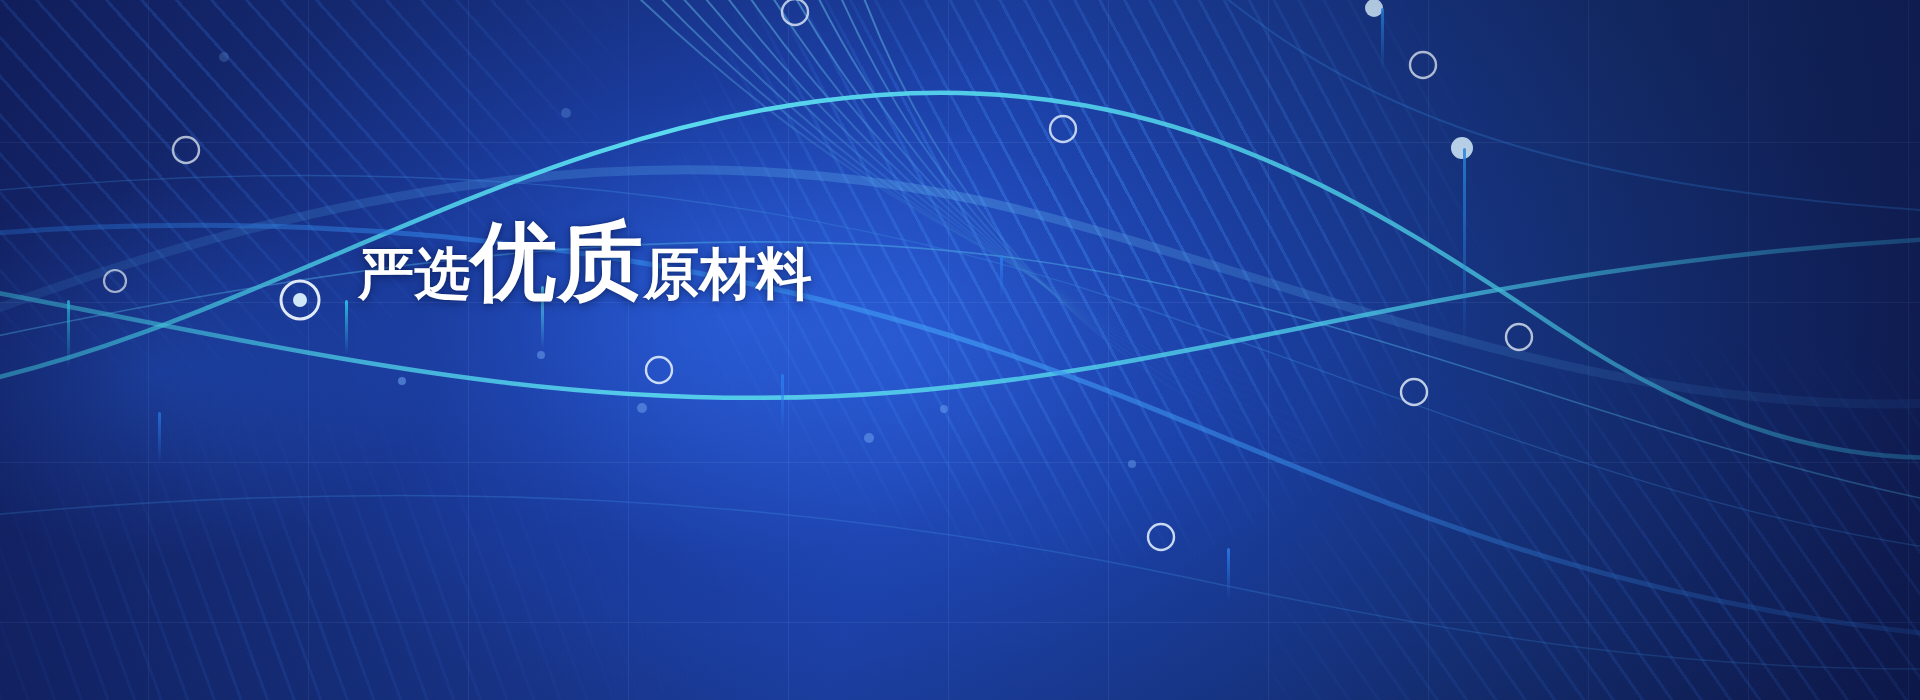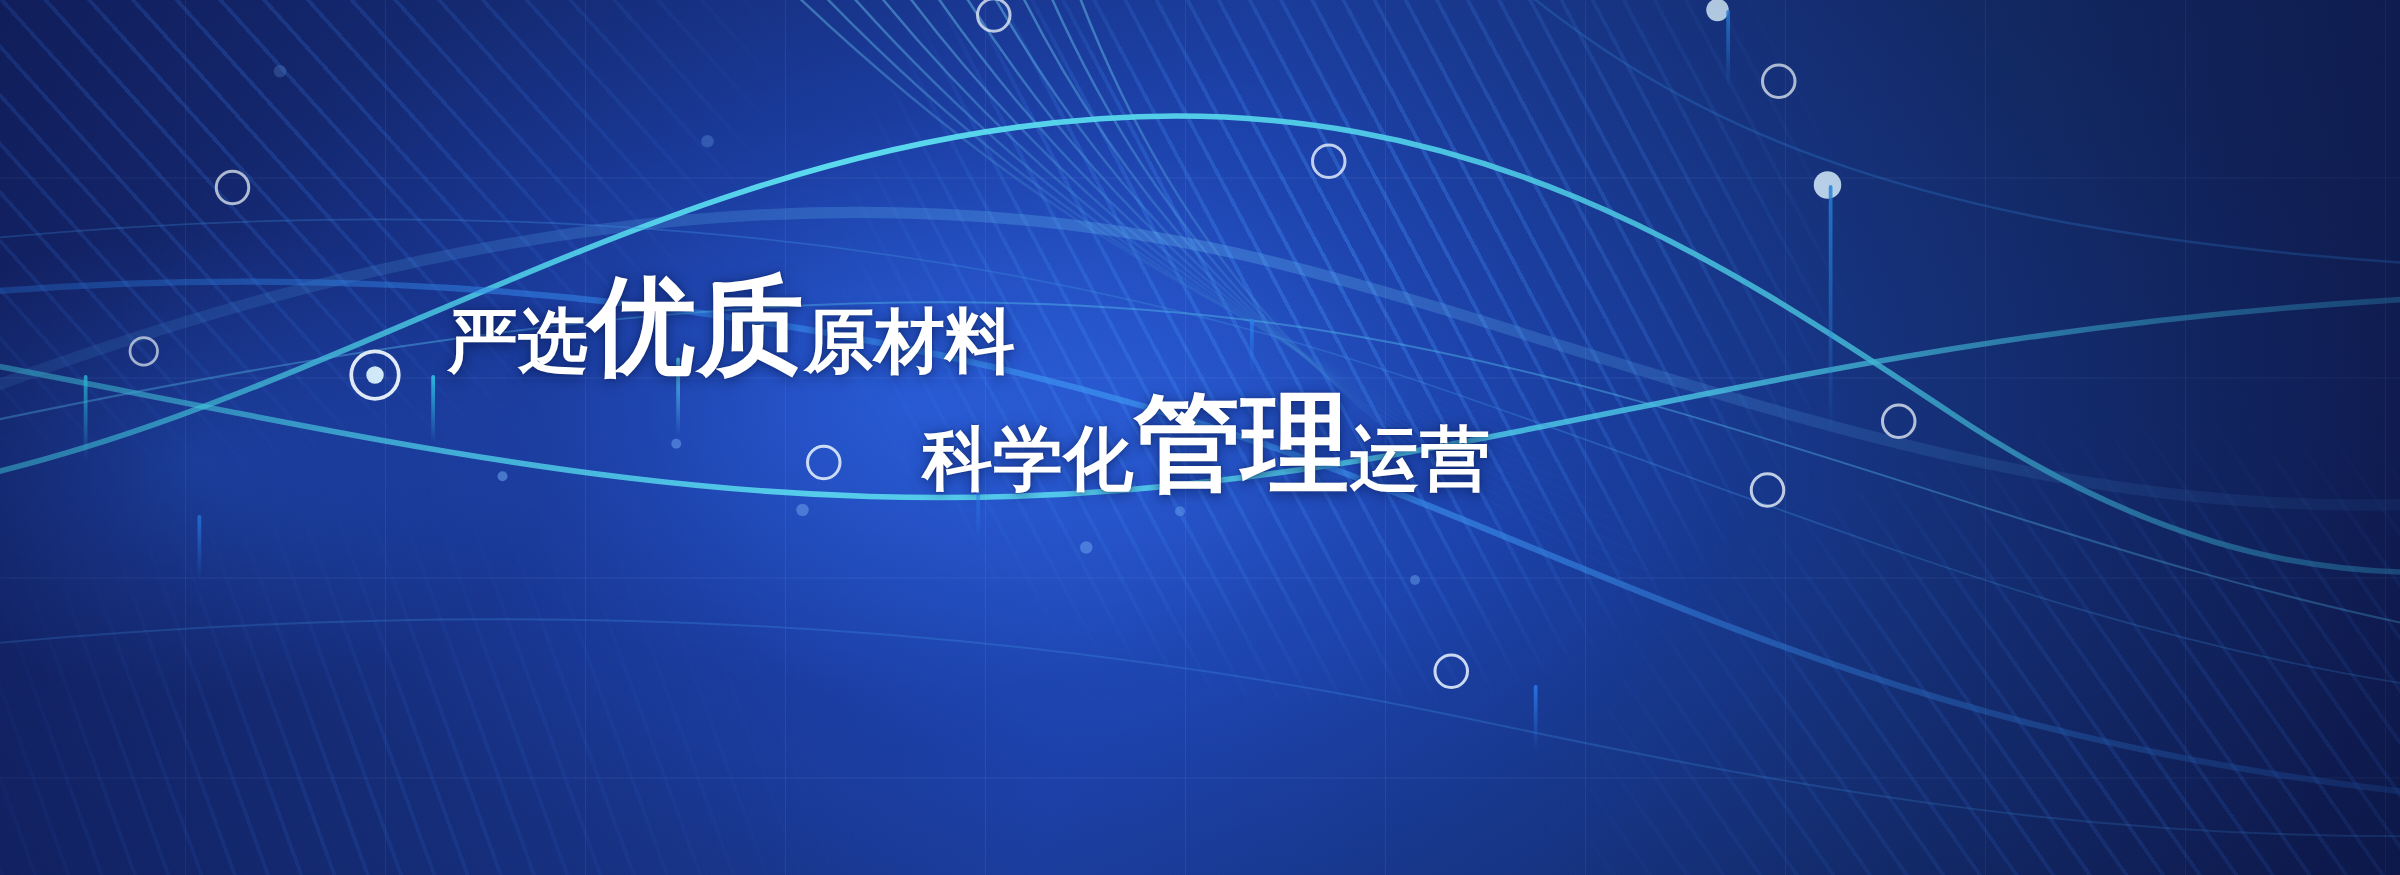--- a/index.html
+++ b/index.html
@@ -171,16 +171,15 @@
       <div class="vbar" style="left: 1000px; top: 255px; height: 44px; background: linear-gradient(rgb(42, 127, 240), rgba(30, 70, 170, 0)); opacity: 0.85;"></div>
       <div class="vbar" style="left: 1381px; top: 8px; height: 62px; background: linear-gradient(rgb(42, 144, 240), rgba(30, 70, 170, 0)); opacity: 0.85;"></div>
       <div class="vbar" style="left: 1463px; top: 148px; height: 200px; background: linear-gradient(rgb(42, 144, 240), rgba(30, 70, 170, 0)); opacity: 0.85;"></div>
       <div class="vbar" style="left: 1227px; top: 548px; height: 52px; background: linear-gradient(rgb(42, 127, 240), rgba(30, 70, 170, 0)); opacity: 0.85;"></div>
     </div>
 
   <div class="layer vignette"></div>
 
   <div class="text-block">
     <div class="line line1" id="line1"><span class="sm">严选</span><span class="lg">优质</span><span class="sm">原材料</span></div>
-    <div class="line line2" id="line2"><span class="sm">科学化</span><span class="lg">管理</span><span class="sm">运营</span></div>
   </div>
 
 </div>
 
 </body></html>

